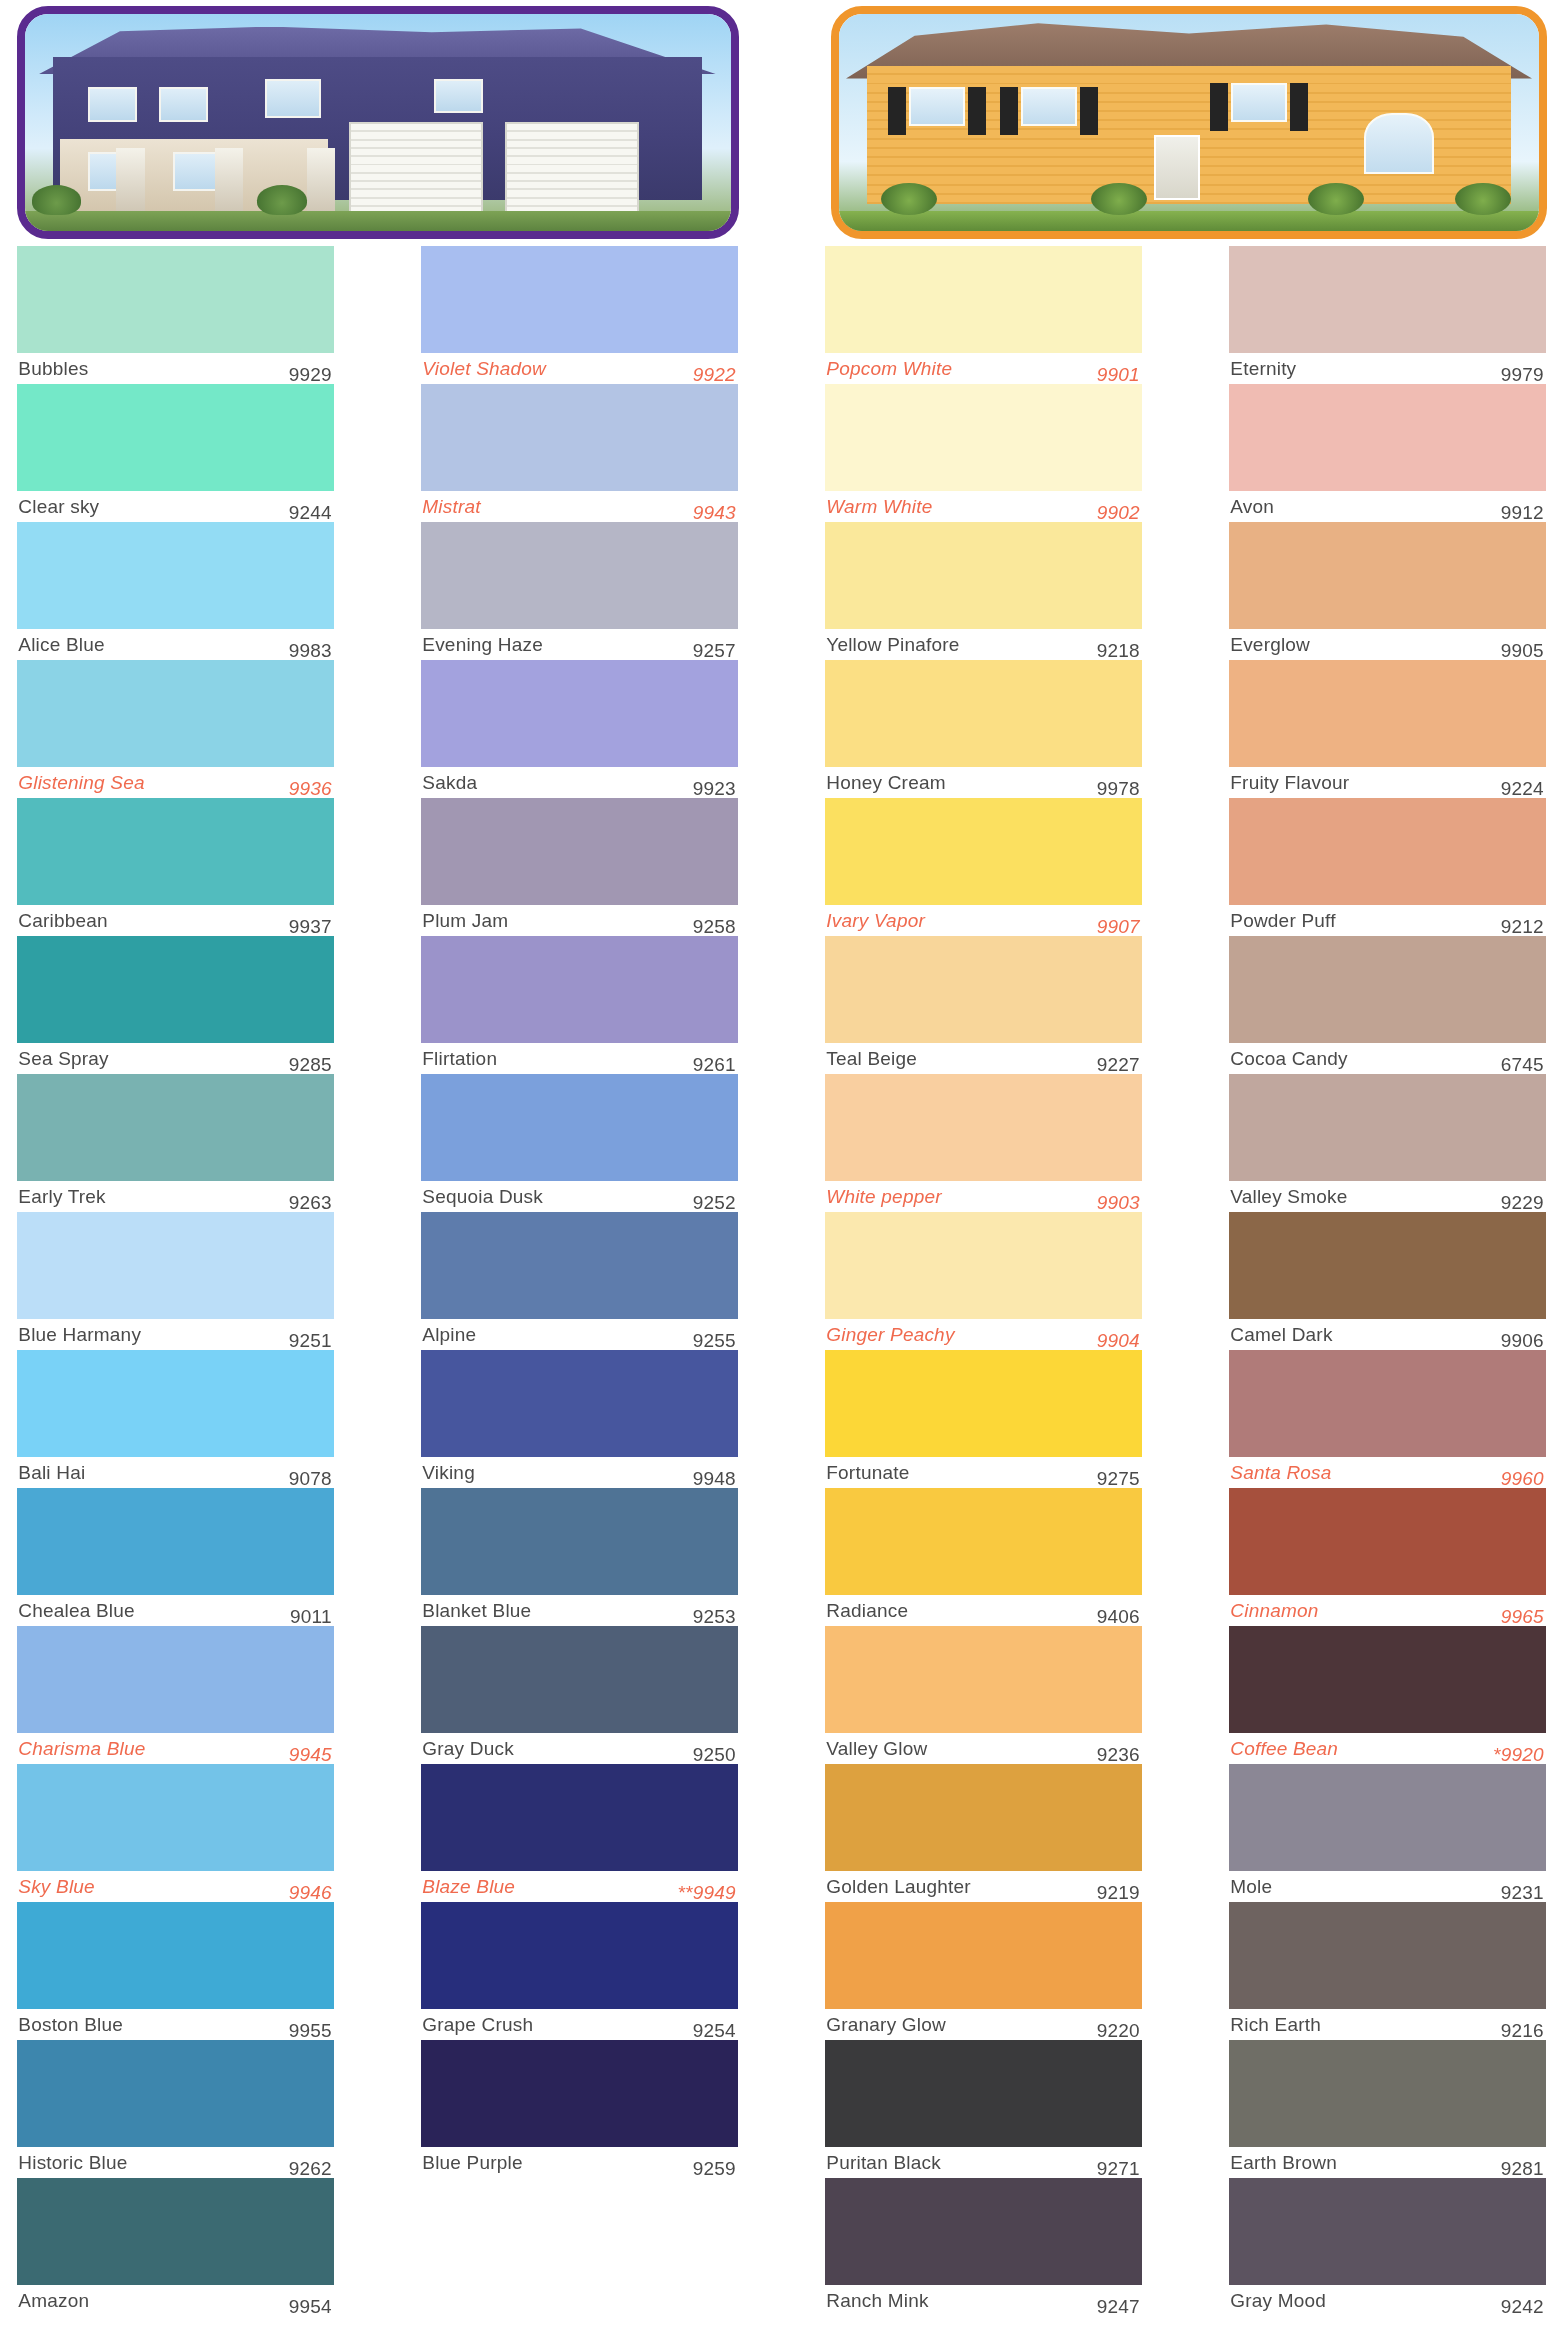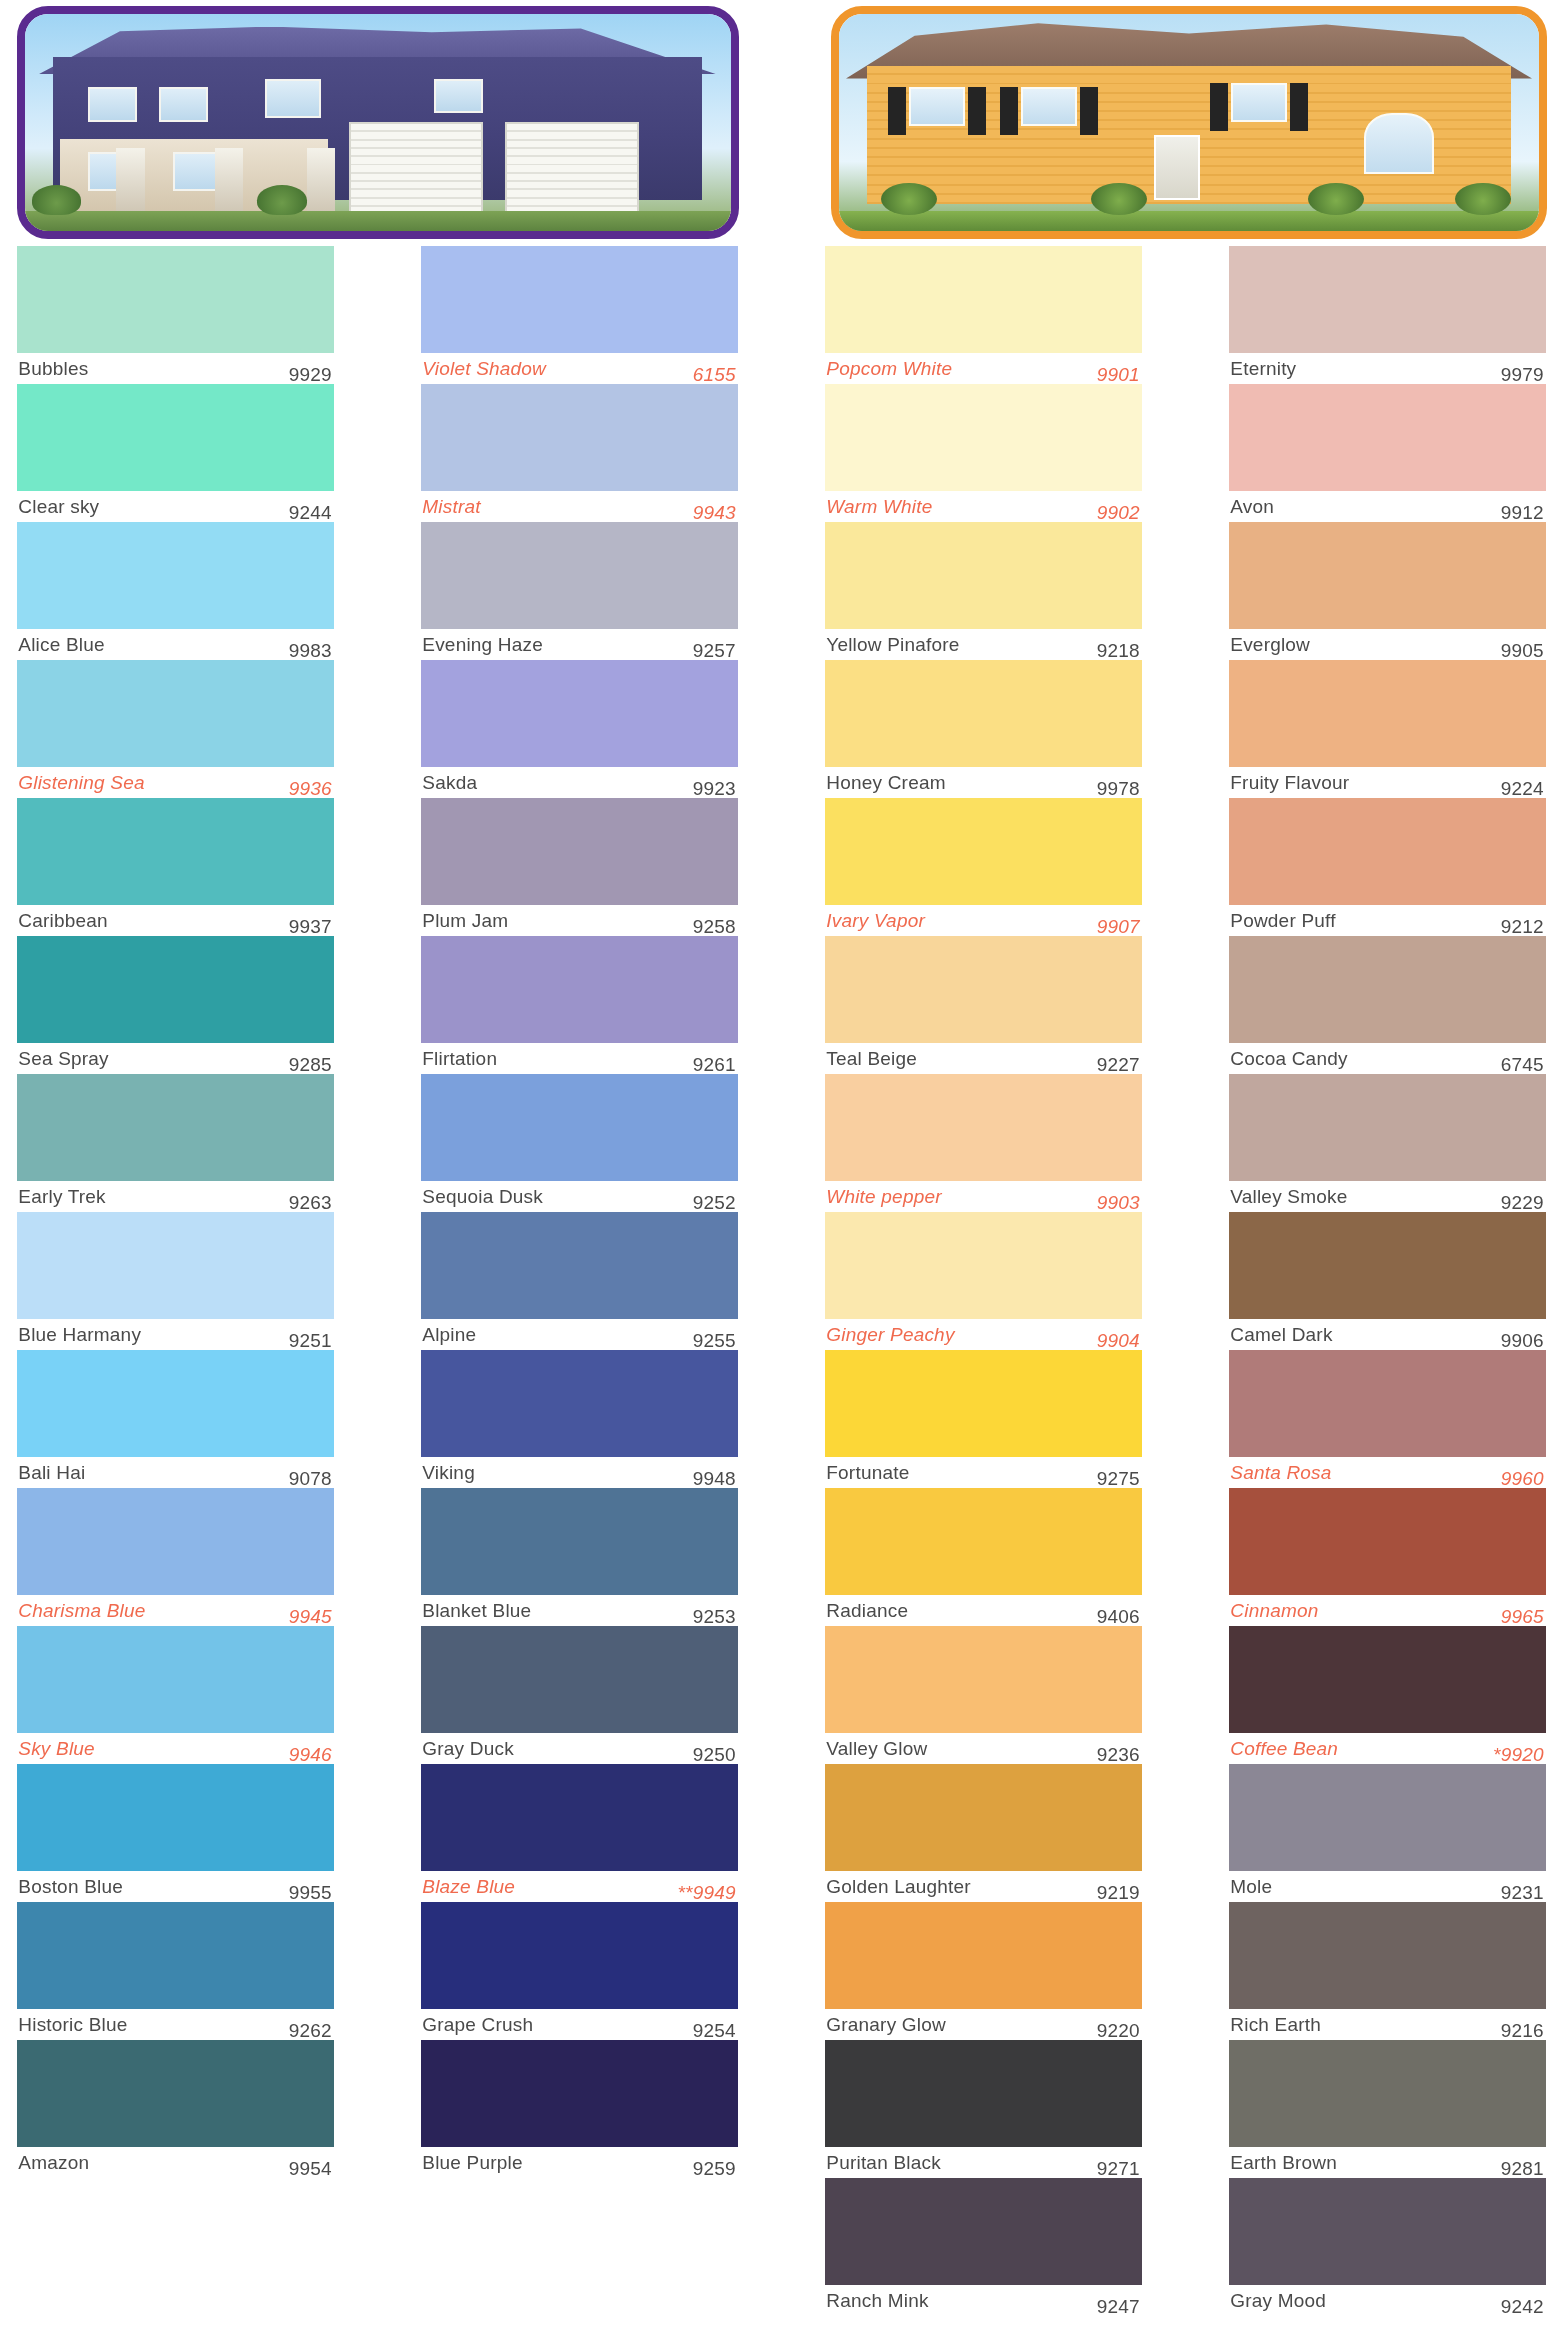--- a/index.html
+++ b/index.html
@@ -262,20 +262,27 @@
           </div>
         </div>
         <div class="swatch-cell">
           <div class="chip" style="background: rgb(121, 210, 247);"></div>
           <div class="caption">
             <span class="cap-name">Bali Hai</span>
             <span class="cap-code">9078</span>
           </div>
         </div>
         <div class="swatch-cell">
+          <div class="chip" style="background: rgb(74, 168, 212);"></div>
+          <div class="caption">
+            <span class="cap-name">Chealea Blue</span>
+            <span class="cap-code">9011</span>
+          </div>
+        </div>
+        <div class="swatch-cell">
           <div class="chip" style="background: rgb(140, 182, 232);"></div>
           <div class="caption hl">
             <span class="cap-name">Charisma Blue</span>
             <span class="cap-code">9945</span>
           </div>
         </div>
         <div class="swatch-cell">
           <div class="chip" style="background: rgb(115, 195, 232);"></div>
           <div class="caption hl">
             <span class="cap-name">Sky Blue</span>
@@ -302,21 +309,21 @@
             <span class="cap-name">Amazon</span>
             <span class="cap-code">9954</span>
           </div>
         </div>
       </div>
       <div class="col">
         <div class="swatch-cell">
           <div class="chip" style="background: rgb(168, 190, 240);"></div>
           <div class="caption hl">
             <span class="cap-name">Violet Shadow</span>
-            <span class="cap-code">6155</span>
+            <span class="cap-code">9922</span>
           </div>
         </div>
         <div class="swatch-cell">
           <div class="chip" style="background: rgb(179, 196, 228);"></div>
           <div class="caption hl">
             <span class="cap-name">Mistrat</span>
             <span class="cap-code">9943</span>
           </div>
         </div>
         <div class="swatch-cell">

